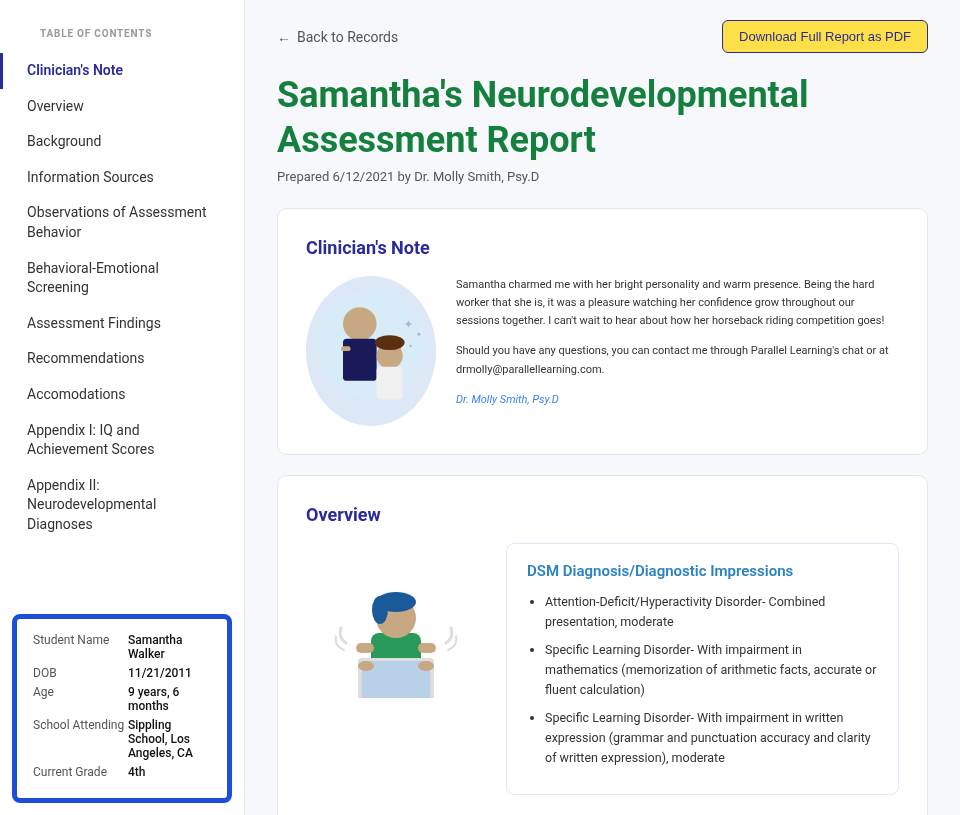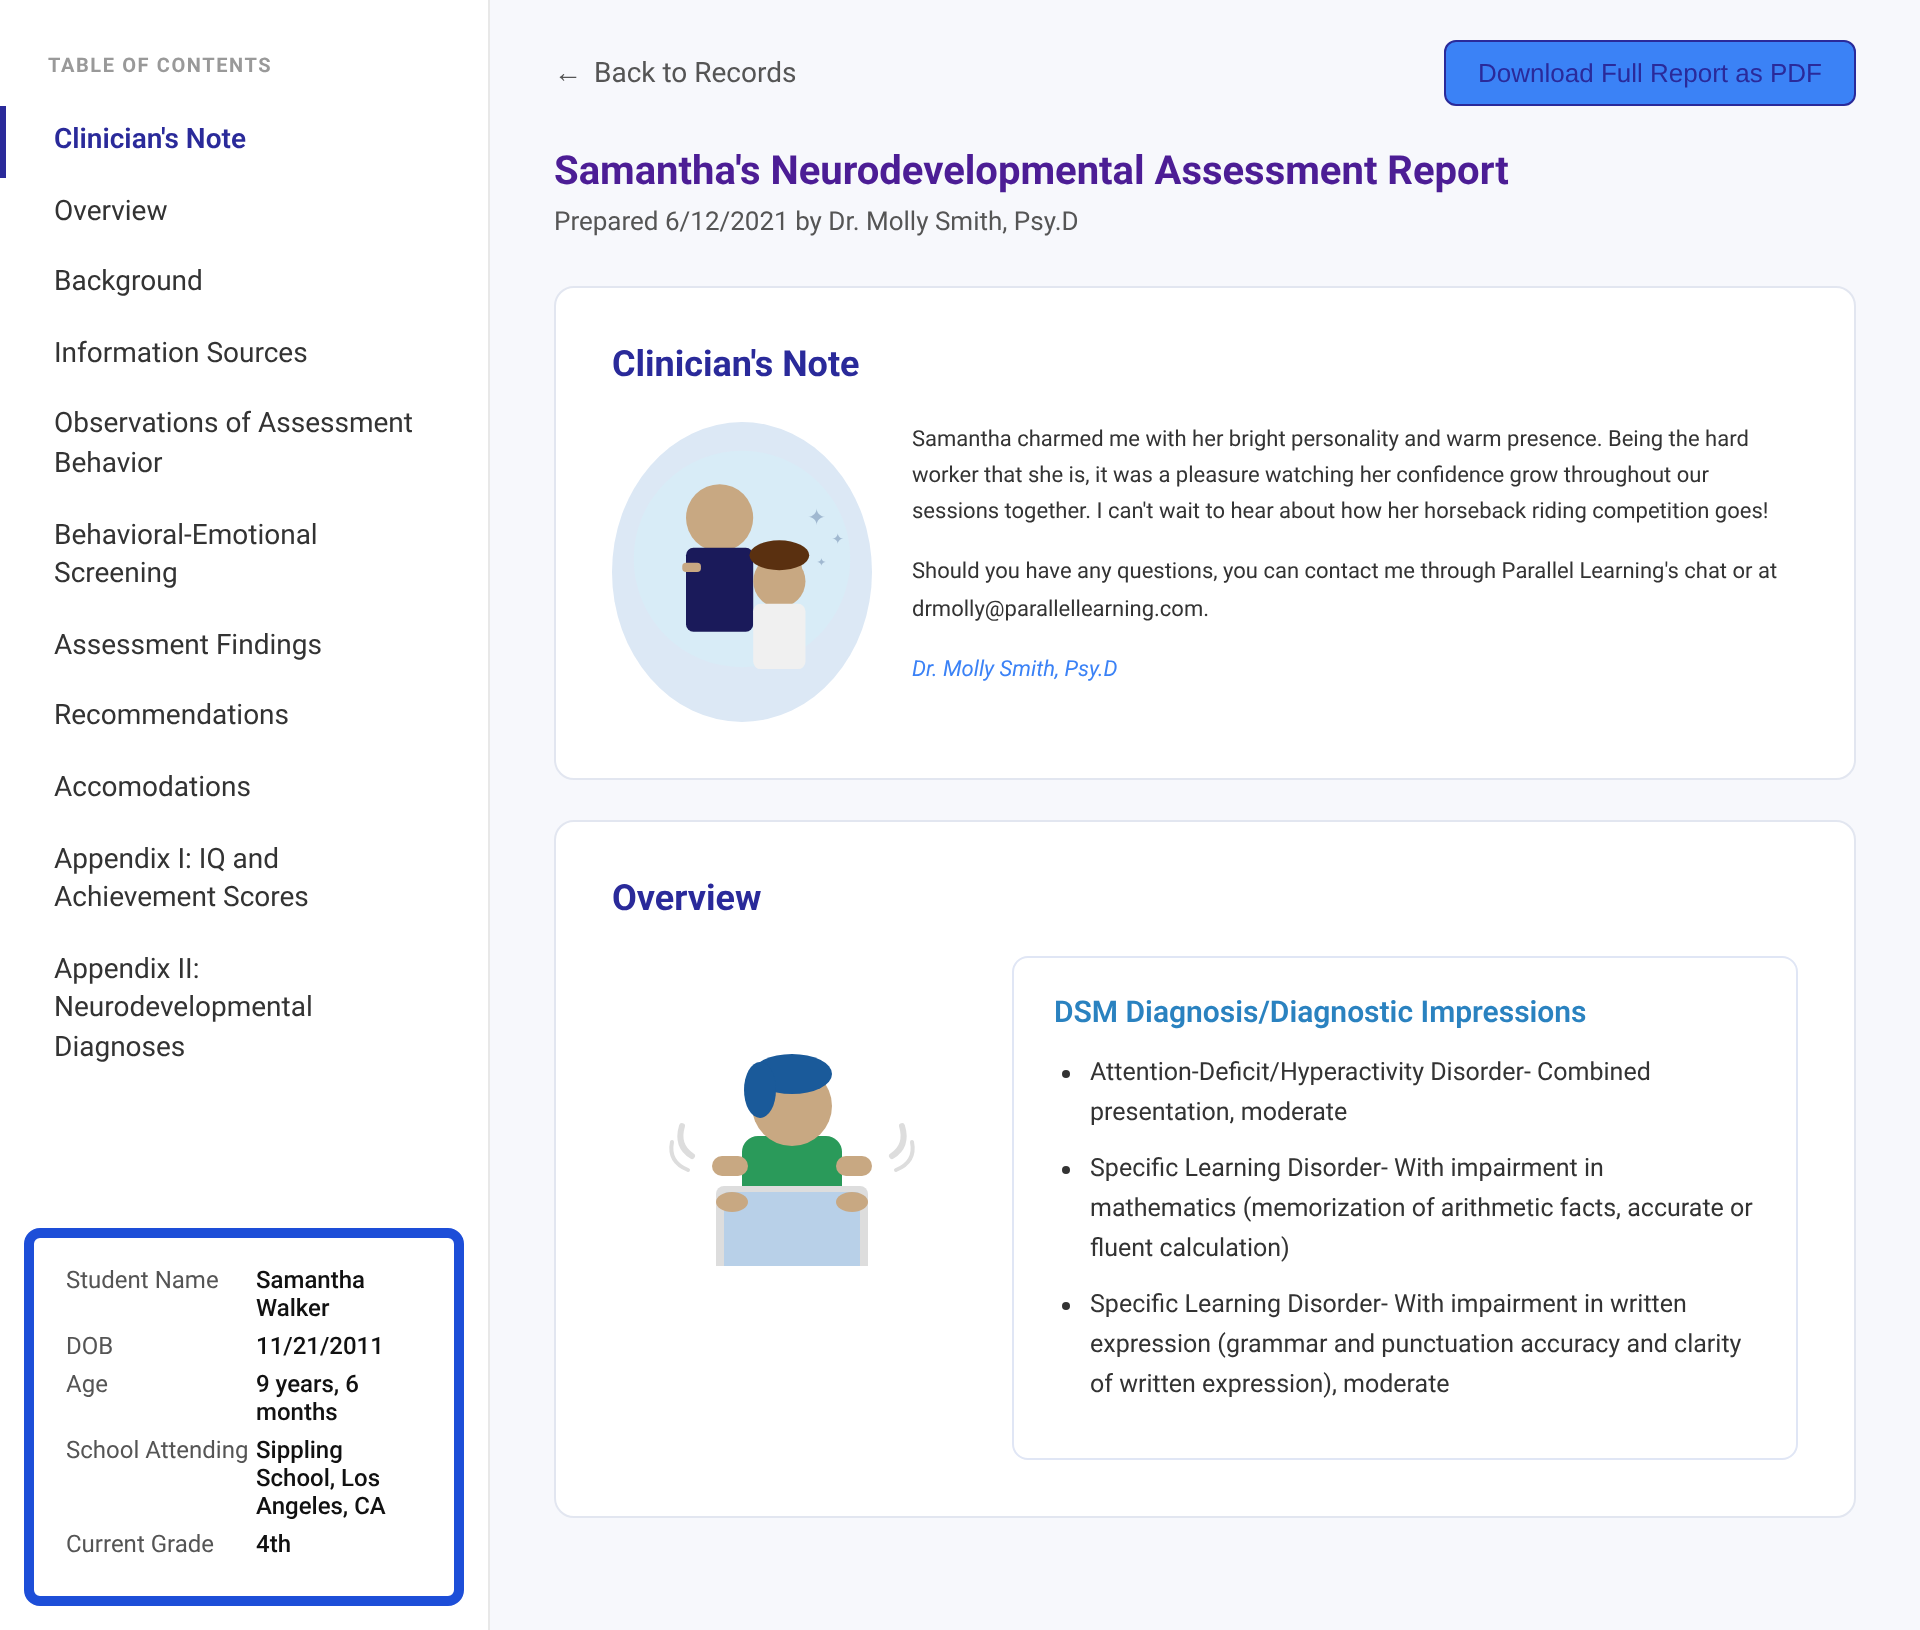--- a/index.html
+++ b/index.html
@@ -15,21 +15,21 @@
       flex-direction: column;
       height: 100vh;
       overflow-y: auto;
     }
     .toc-header {
       font-size: 10px;
       font-weight: 700;
       color: #999;
       letter-spacing: 0.08em;
       text-transform: uppercase;
-      padding: 28px 24px 14px;
+      padding: 28px 40px 14px;
     }
     .toc-items {
       flex: 1;
       padding-bottom: 16px;
     }
     .toc-item {
       display: block;
       padding: 8px 24px;
       font-size: 14px;
       color: #333;
@@ -90,33 +90,33 @@
       align-items: center;
       gap: 6px;
       color: #555;
       font-size: 14px;
       cursor: pointer;
       text-decoration: none;
     }
     .pdf-btn {
       border: 1.5px solid #2a2a9a;
       color: #2a2a9a;
-      background: #3b82f6;
+      background: #fde047;
       padding: 8px 16px;
       border-radius: 6px;
       font-size: 13px;
       cursor: pointer;
       font-weight: 500;
     }
 
     
     .report-title {
-      font-size: 20px;
+      font-size: 36px;
       font-weight: 700;
-      color: #4c1d95;
+      color: #15803d;
       line-height: 1.25;
       margin-bottom: 6px;
     }
     .prepared-by {
       font-size: 13px;
       color: #555;
       margin-bottom: 24px;
     }
 
     

